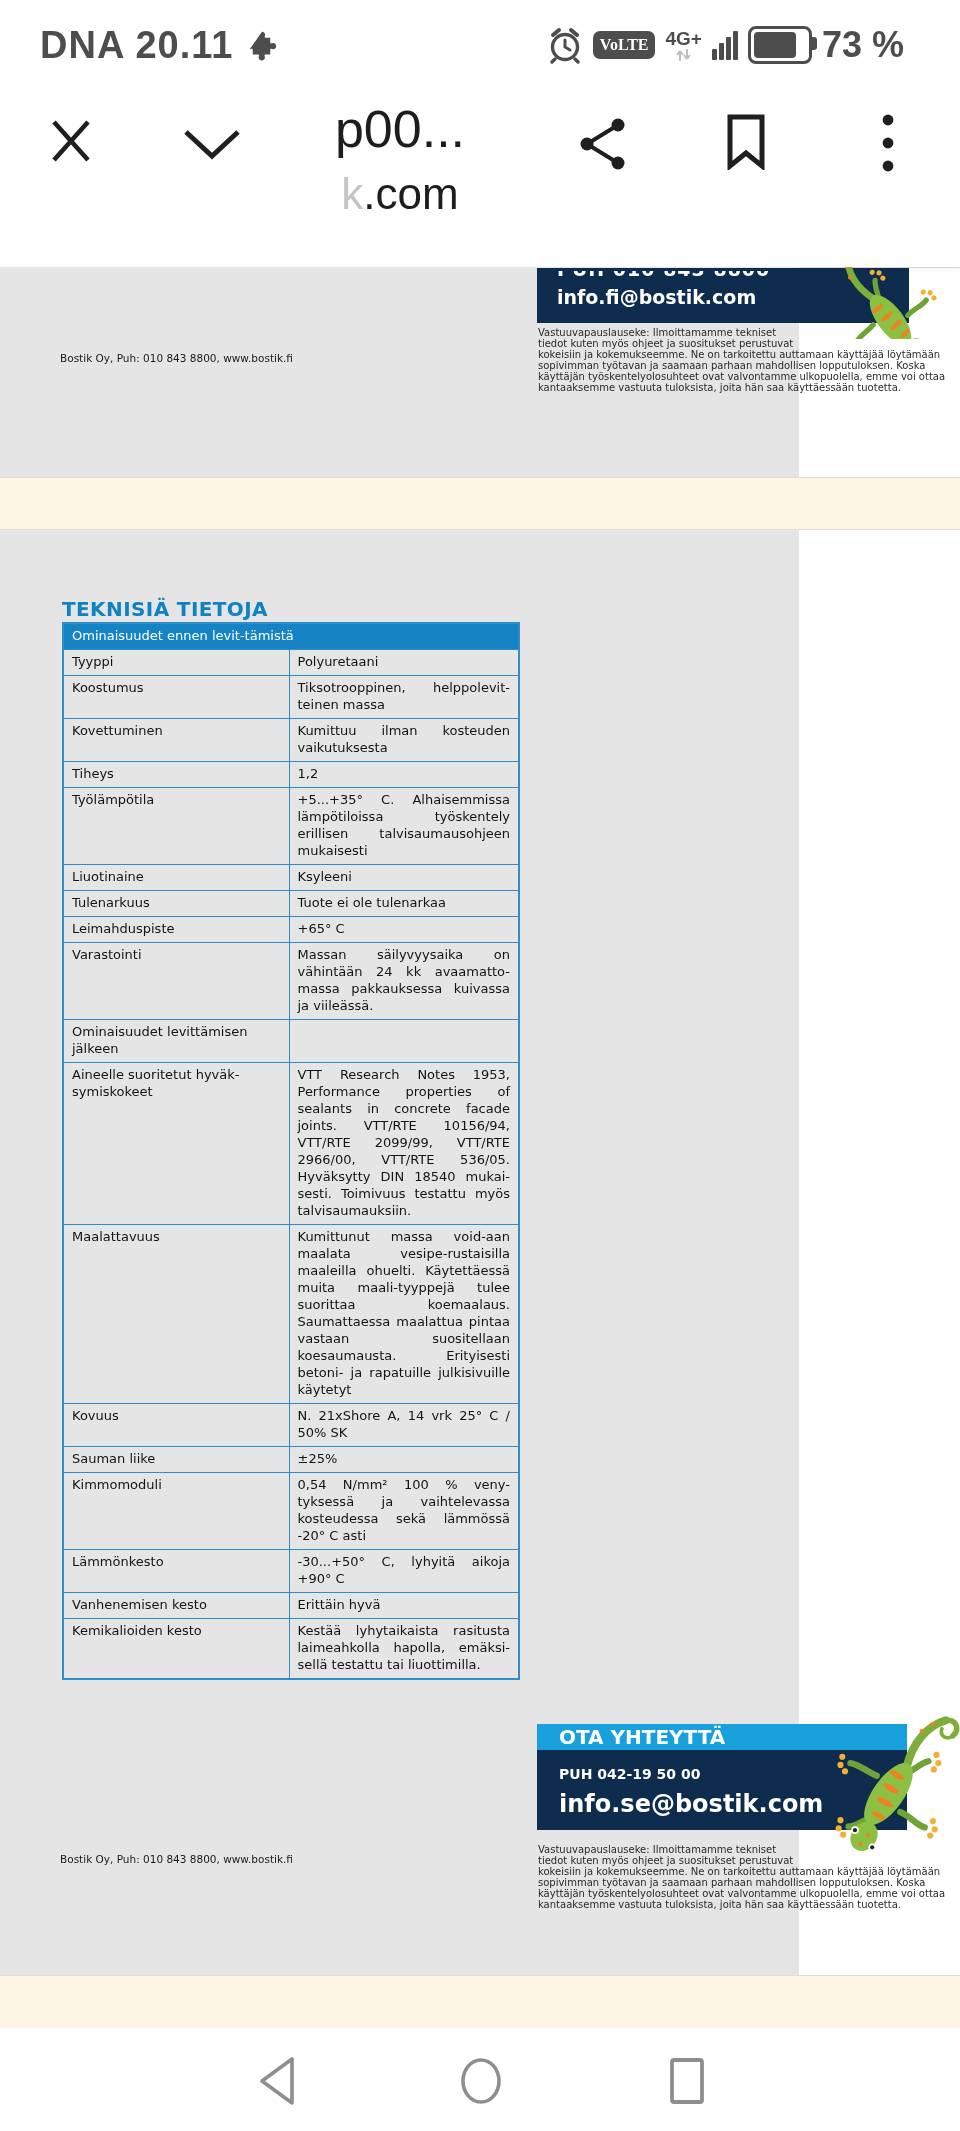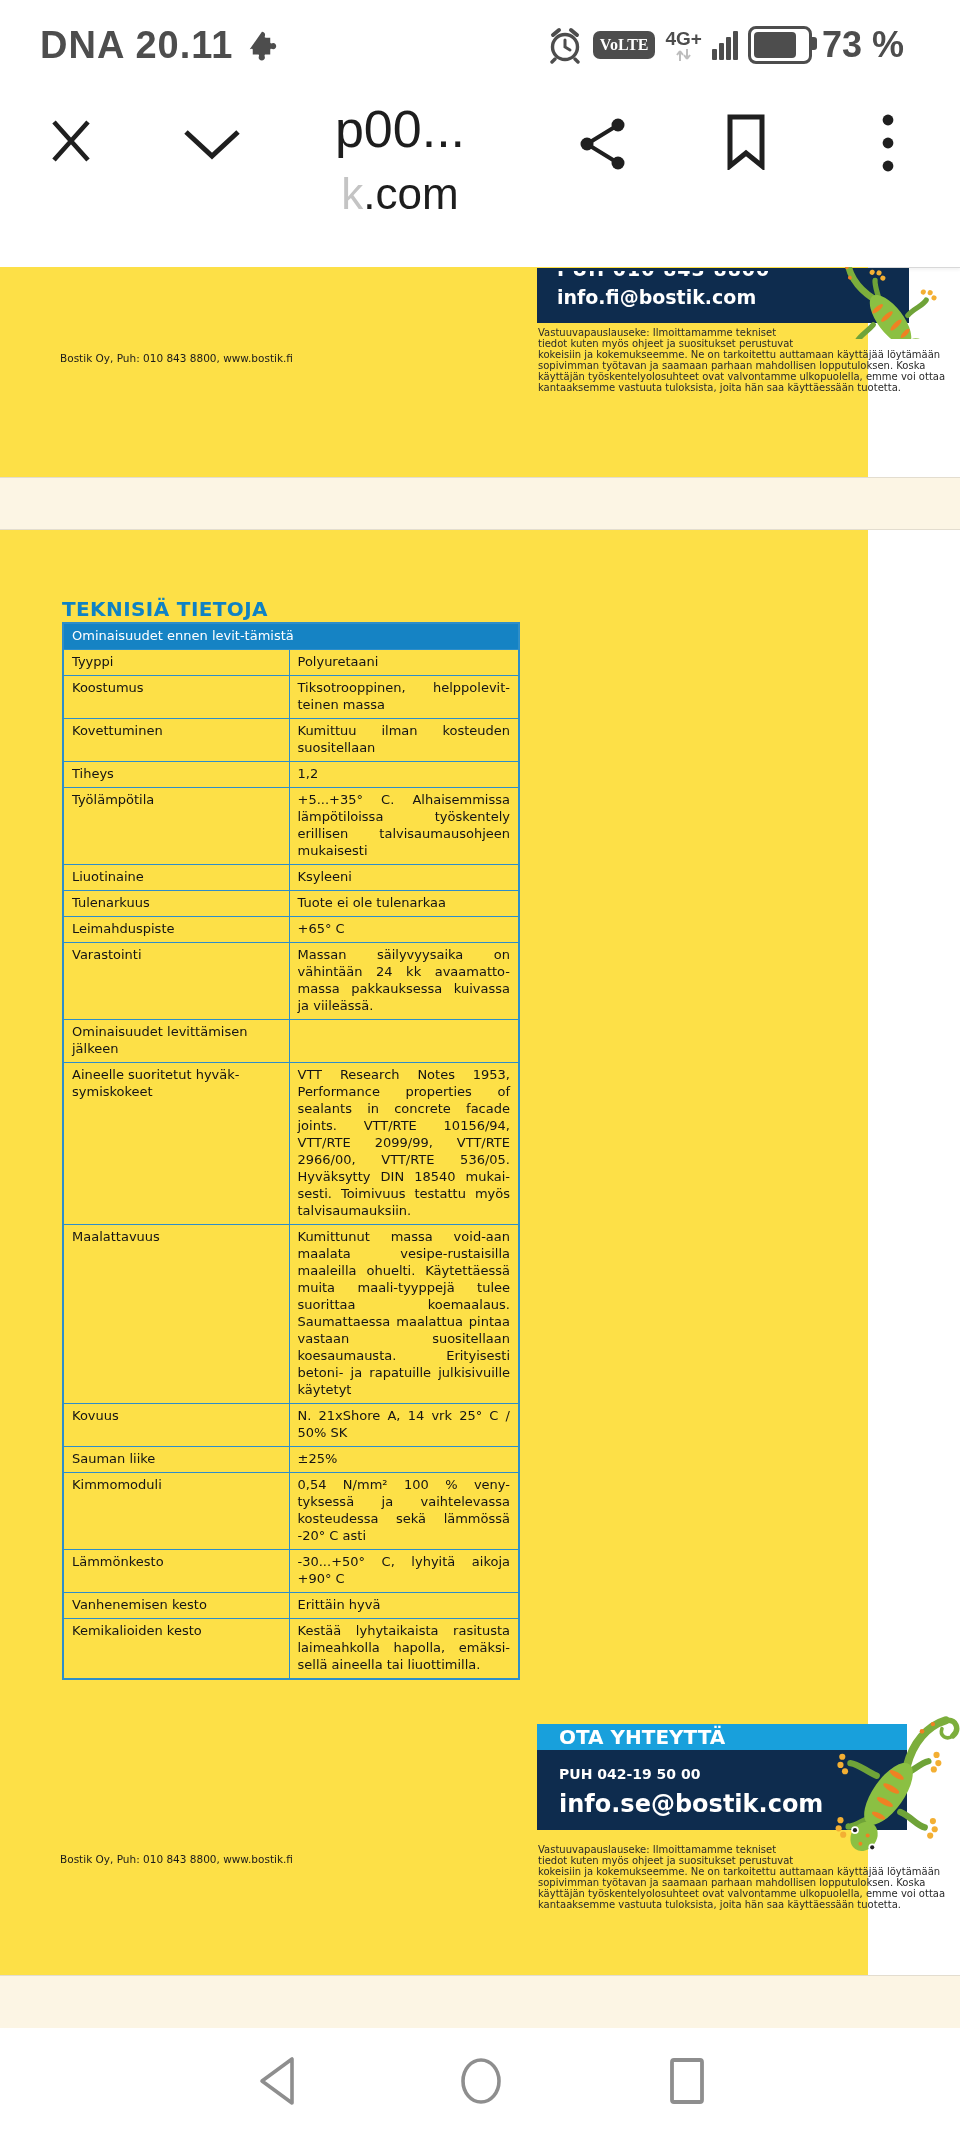--- a/index.html
+++ b/index.html
@@ -28,21 +28,21 @@
   .toolbar { position:absolute; left:0; top:90px; width:960px; height:177px; background:#fff;
              border-bottom:1px solid #d8d8d8; box-shadow:0 2px 3px rgba(0,0,0,0.05); }
   .tb-btn { position:absolute; cursor:pointer; }
   .tb-title { position:absolute; left:260px; top:8px; width:280px; text-align:center;
               font-family:"Liberation Sans", sans-serif; color:#1d1d1d; }
   .tb-title .l1 { font-size:52px; line-height:62px; }
   .tb-title .l2 { font-size:44px; line-height:52px; margin-top:8px; }
   .tb-title .muted { color:#c4c4c4; }
 
   
-  .viewport { position:absolute; left:0; top:267px; width:868px; height:1761px; background:#fde047; }
+  .viewport { position:absolute; left:0; top:267px; width:799px; height:1761px; background:#e5e5e5; }
 
   
   .navybox1 { position:absolute; left:537px; top:1px; width:372px; height:55px; background:#0e2c4e; }
   .clip-line { height:12px; overflow:hidden; margin:3px 0 3px 20px; }
   .clip-line span { display:block; font-weight:bold; color:#fff; font-size:19px; line-height:25px; margin-top:-14px; letter-spacing:1px; }
   .box-email { margin-left:20px; color:#fff; font-weight:bold; font-size:19px; }
   .gecko1-wrap { position:absolute; left:815px; top:0; width:145px; height:72px; overflow:hidden; }
   .gecko1-wrap svg { position:absolute; left:6px; top:-34px; transform:rotate(-72deg); }
   .disclaimer { position:absolute; font-size:10px; line-height:11px; color:#2a2a2a; white-space:nowrap; }
   .disc1 { left:538px; top:60px; }
@@ -242,21 +242,21 @@
     <td class="val">Polyuretaani</td>
   </tr>
 
   <tr>
     <td class="lab">Koostumus</td>
     <td class="val">Tiksotrooppinen, helppolevit-teinen massa</td>
   </tr>
 
   <tr>
     <td class="lab">Kovettuminen</td>
-    <td class="val">Kumittuu ilman kosteuden suositellaan</td>
+    <td class="val">Kumittuu ilman kosteuden vaikutuksesta</td>
   </tr>
 
   <tr>
     <td class="lab">Tiheys</td>
     <td class="val">1,2</td>
   </tr>
 
   <tr>
     <td class="lab">Työlämpötila</td>
     <td class="val">+5...+35° C. Alhaisemmissa lämpötiloissa työskentely erillisen talvisaumausohjeen mukaisesti</td>
@@ -317,21 +317,21 @@
     <td class="val">-30...+50° C, lyhyitä aikoja +90° C</td>
   </tr>
 
   <tr>
     <td class="lab">Vanhenemisen kesto</td>
     <td class="val">Erittäin hyvä</td>
   </tr>
 
   <tr>
     <td class="lab">Kemikalioiden kesto</td>
-    <td class="val">Kestää lyhytaikaista rasitusta laimeahkolla hapolla, emäksi-sellä aineella tai liuottimilla.</td>
+    <td class="val">Kestää lyhytaikaista rasitusta laimeahkolla hapolla, emäksi-sellä testattu tai liuottimilla.</td>
   </tr>
 </tbody>
     </table>
 
     <div class="contact-box">
       <div class="cb-head">OTA YHTEYTTÄ</div>
       <div class="cb-body">
         <div class="cb-phone">PUH 042-19 50 00</div>
         <div class="cb-email">info.se@bostik.com</div>
       </div>

